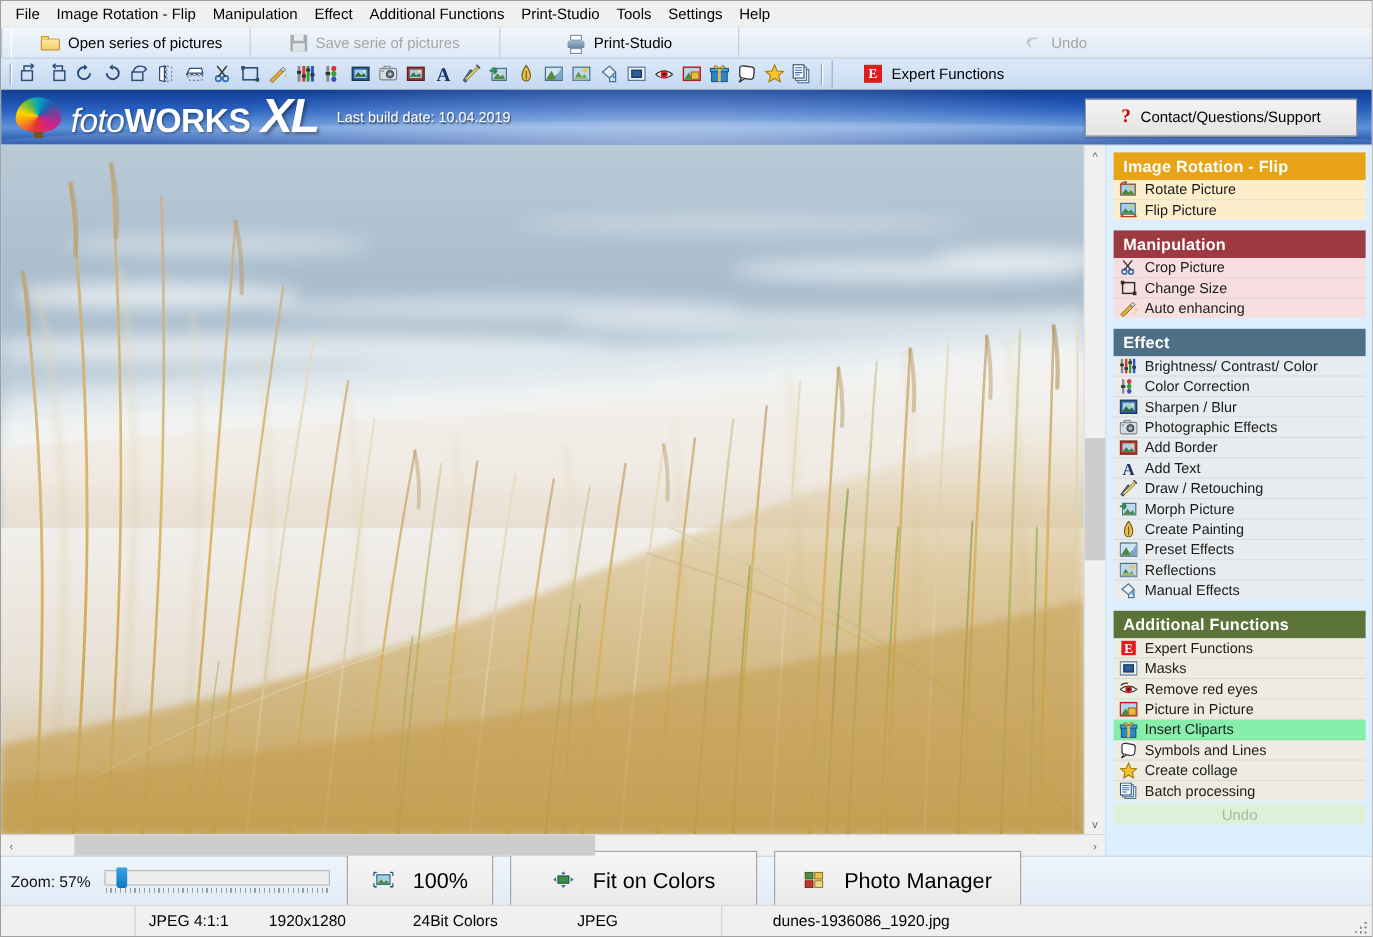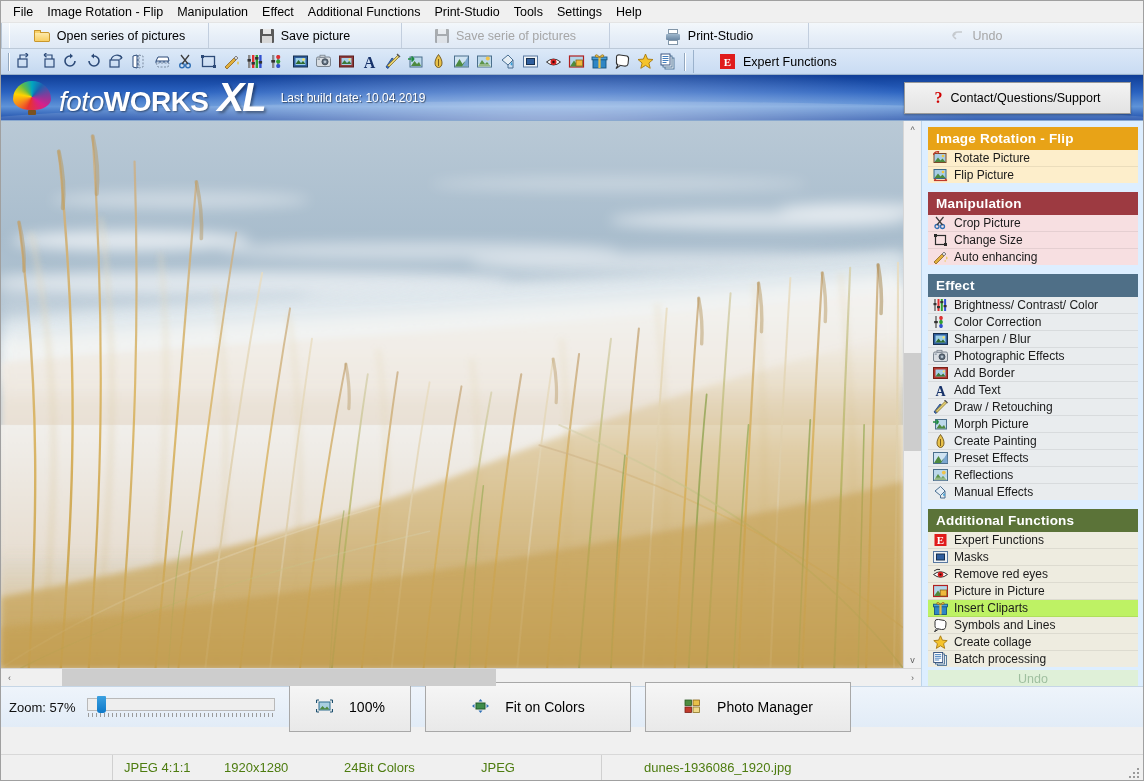--- a/index.html
+++ b/index.html
@@ -337,31 +337,31 @@
   }
   .slider-ticks {
     position: absolute; left: 1px; right: 1px; top: 17px; height: 4px;
     background: repeating-linear-gradient(to right,#9a9a9a 0 1px, transparent 1px 4px);
   }
   .bbtn {
     height: 28px; margin-left: 14px;
     background: linear-gradient(to bottom,#f6f6f6,#e9e9e9);
     border: 1px solid #a8a8a8;
     display: flex; align-items: center; justify-content: center; gap: 16px;
-    font-size: 14px; color: #000;
+    font-size: 18px; color: #000;
     padding: 10px 14px;
   }
 
   
   .statusbar {
     height: 25px; min-height: 25px;
     background: #f0f0f0;
     display: flex; align-items: flex-end;
     border-top: 1px solid #d8d8d8;
-    font-size: 13px; color: #4d7c0f; margin-top: 27px;
+    font-size: 13px; color: #000000;
   }
   .st-cell { height: 25px; display: flex; align-items: center; }
   .st-div { width: 1px; height: 25px; background: #d0d0d0; }
   .grip-dots {
     margin-left: auto; margin-right: 3px; width: 12px; height: 12px;
     background-image:
       radial-gradient(circle 1px at 2px 9px,#9a9a9a 99%,transparent),
       radial-gradient(circle 1px at 6px 9px,#9a9a9a 99%,transparent),
       radial-gradient(circle 1px at 10px 9px,#9a9a9a 99%,transparent),
       radial-gradient(circle 1px at 6px 5px,#9a9a9a 99%,transparent),
@@ -387,26 +387,20 @@
     <div class="menu-item">Help</div>
   </div>
 
   <div class="bigbar">
     <div class="grip"></div>
     <div class="bigbtn" style="width:185px">
       <span class="ic ic-folder">
           <i></i>
         </span>
       <span>Open series of pictures</span>
-    </div>
-    <div class="bigbtn" style="width:180px">
-      <span class="ic ic-floppy">
-          <i></i>
-        </span>
-      <span>Save picture</span>
     </div>
     <div class="bigbtn disabled" style="width:195px">
       <span class="ic ic-floppy">
           <i></i>
         </span>
       <span>Save serie of pictures</span>
     </div>
     <div class="bigbtn" style="width:186px">
       <span class="ic ic-printer">
           <i></i>
@@ -1065,21 +1059,21 @@
         <div class="sec-item" style="background:#eeece0">
           <span class="mi">
             <svg width="15" height="14" viewBox="0 0 15 14">
                 <rect x="0.5" y="1.5" width="14" height="11" fill="#b2d5ea" stroke="#b02020" stroke-width="1.2"></rect>
                 <path d="M1 12 L5 6.5 L8 10.5 L10 8 L14 12 Z" fill="#4f8c3f"></path>
                 <rect x="7.2" y="6" width="6.5" height="6" fill="#f0b83c" stroke="#8a6518" stroke-width=".8"></rect>
               </svg>
           </span>
           <span>Picture in Picture</span>
         </div>
-        <div class="sec-item" style="background:#bef264">
+        <div class="sec-item" style="background:#86efac">
           <span class="mi">
             <svg width="15" height="14" viewBox="0 0 15 14">
                 <rect x="1.5" y="5" width="12" height="8.5" fill="#2f86c5" stroke="#17567f" stroke-width=".9"></rect>
                 <rect x="0.5" y="3.2" width="14" height="2.6" fill="#49a0da" stroke="#17567f" stroke-width=".9"></rect>
                 <rect x="6.4" y="3.2" width="2.2" height="10.3" fill="#e8c14a"></rect>
                 <path d="M7.5 3.2 Q4.5 -0.2 3.5 2.3 Q4.5 4.2 7.5 3.2 Q10.5 -0.2 11.5 2.3 Q10.5 4.2 7.5 3.2Z" fill="#e8c14a" stroke="#8a6518" stroke-width=".7"></path>
               </svg>
           </span>
           <span>Insert Cliparts</span>
         </div>

